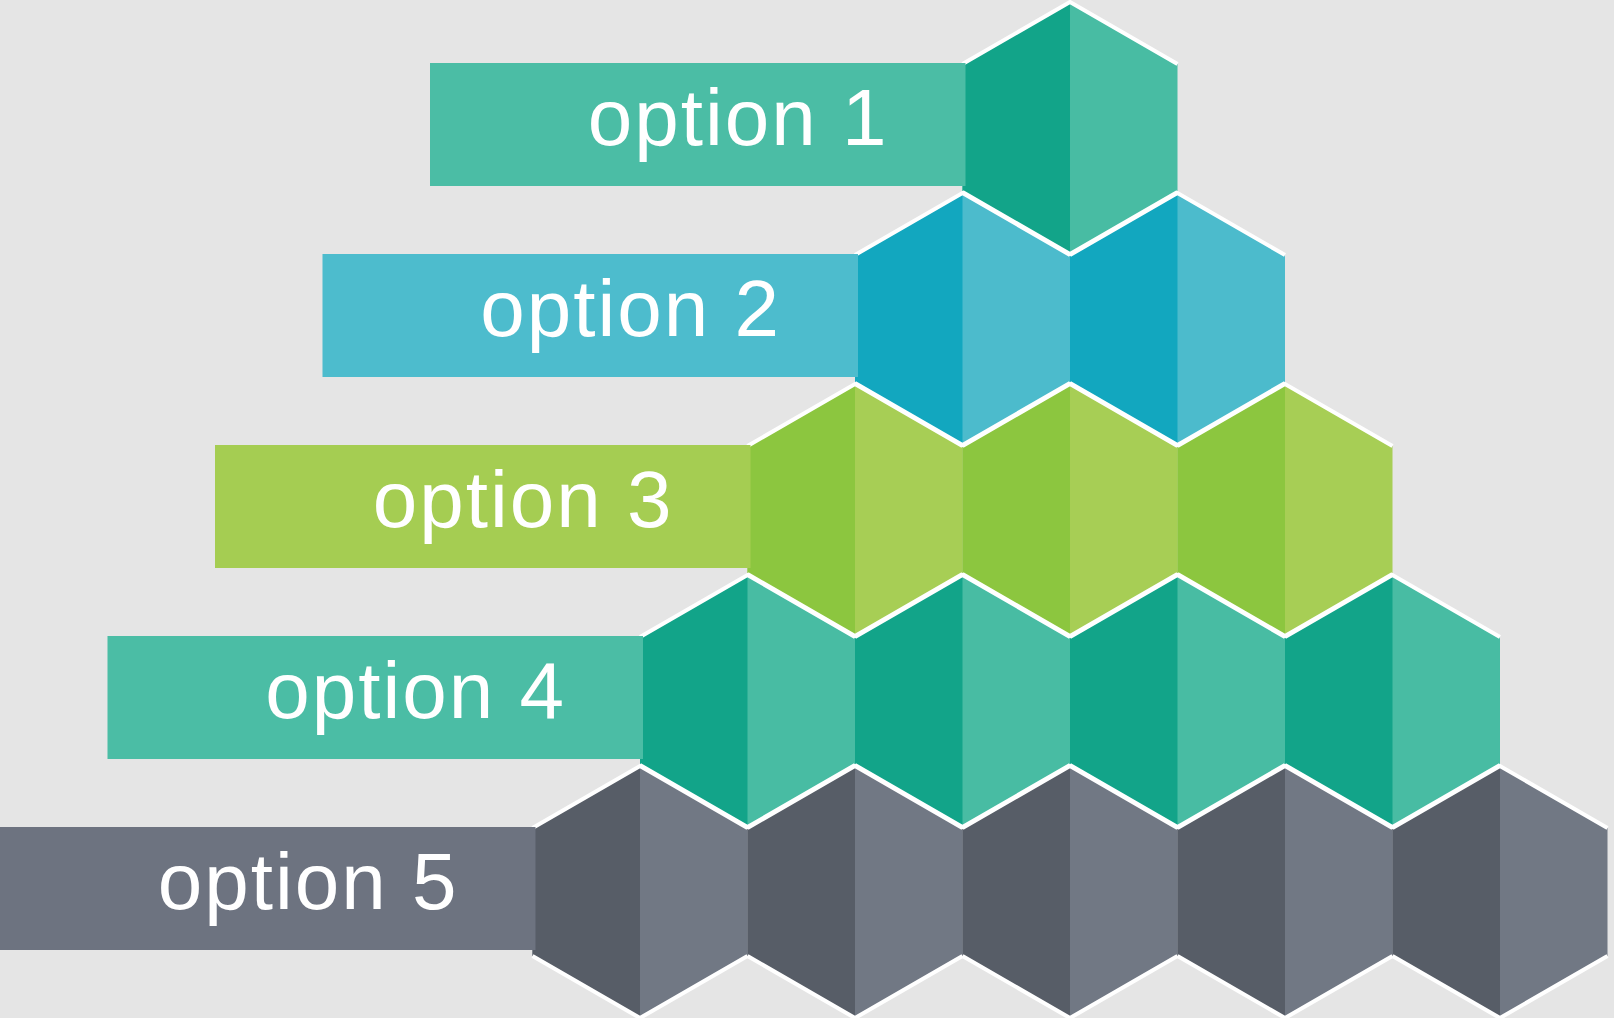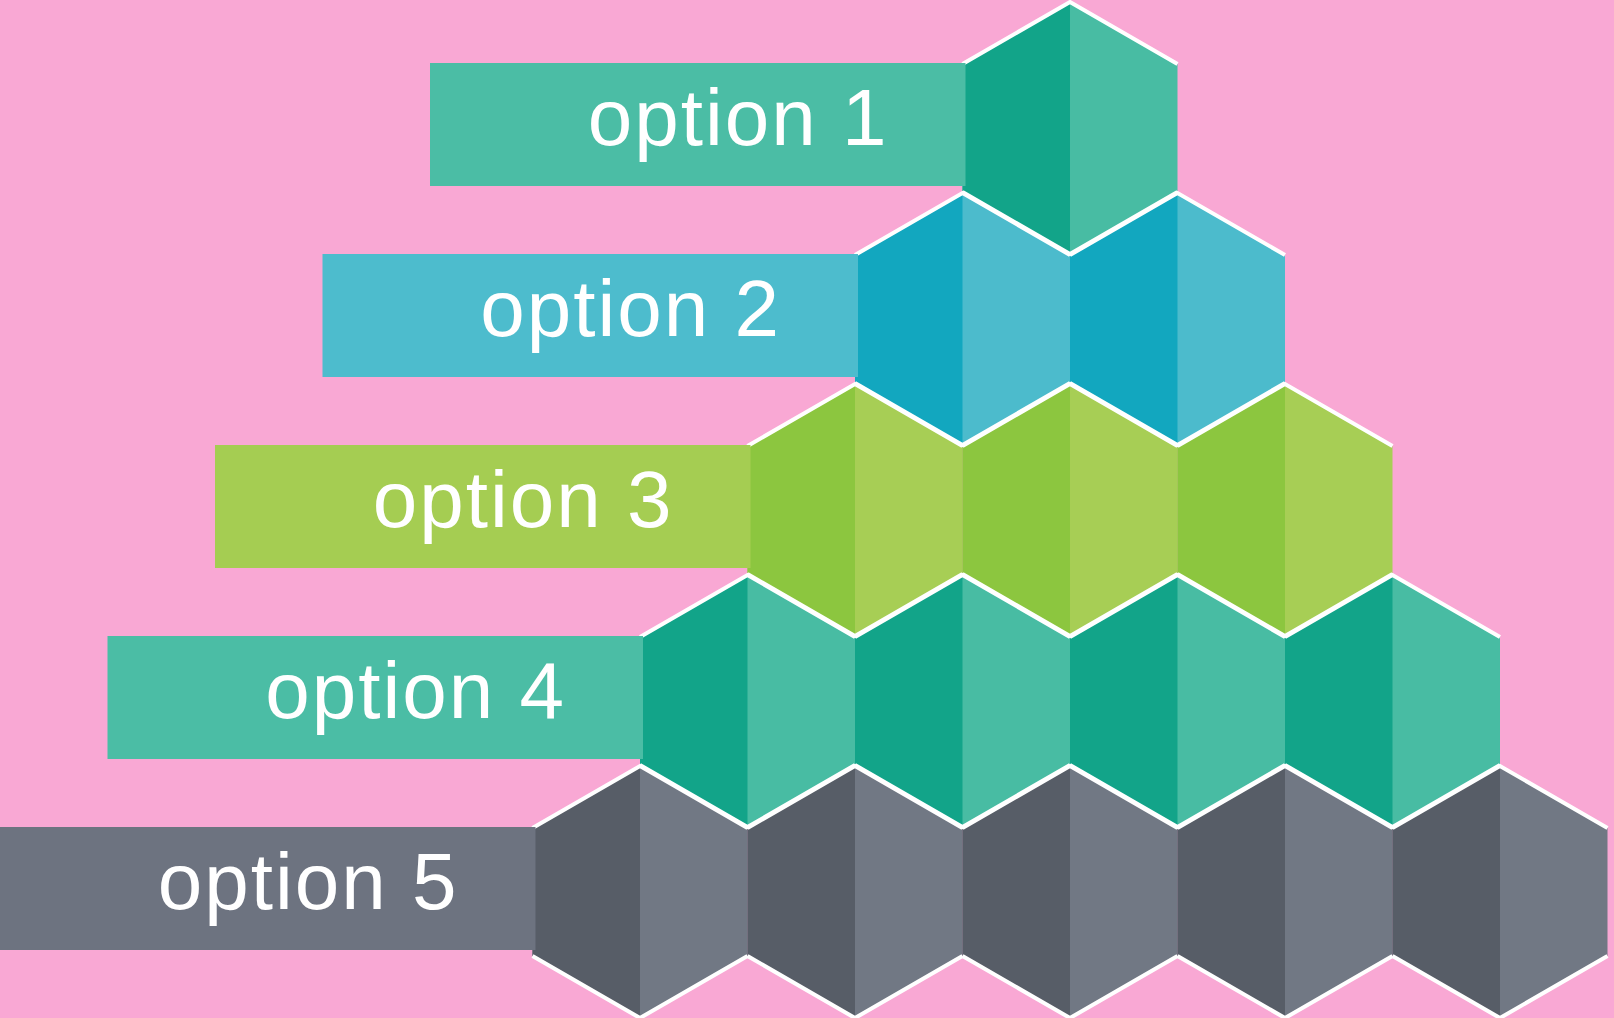--- a/index.html
+++ b/index.html
@@ -4,21 +4,21 @@
 <style>
   html, body {
     margin: 0;
     padding: 0;
     background: #ffffff;
   }
   .stage {
     position: relative;
     width: 1614px;
     height: 1018px;
-    background: #f9a8d4;
+    background: #e5e5e5;
     overflow: hidden;
   }
   svg { display: block; }
   .option-label {
     font-family: "Liberation Sans", "DejaVu Sans", sans-serif;
     font-weight: 300;
     font-size: 80px;
     letter-spacing: 2px;
     text-anchor: end;
   }

